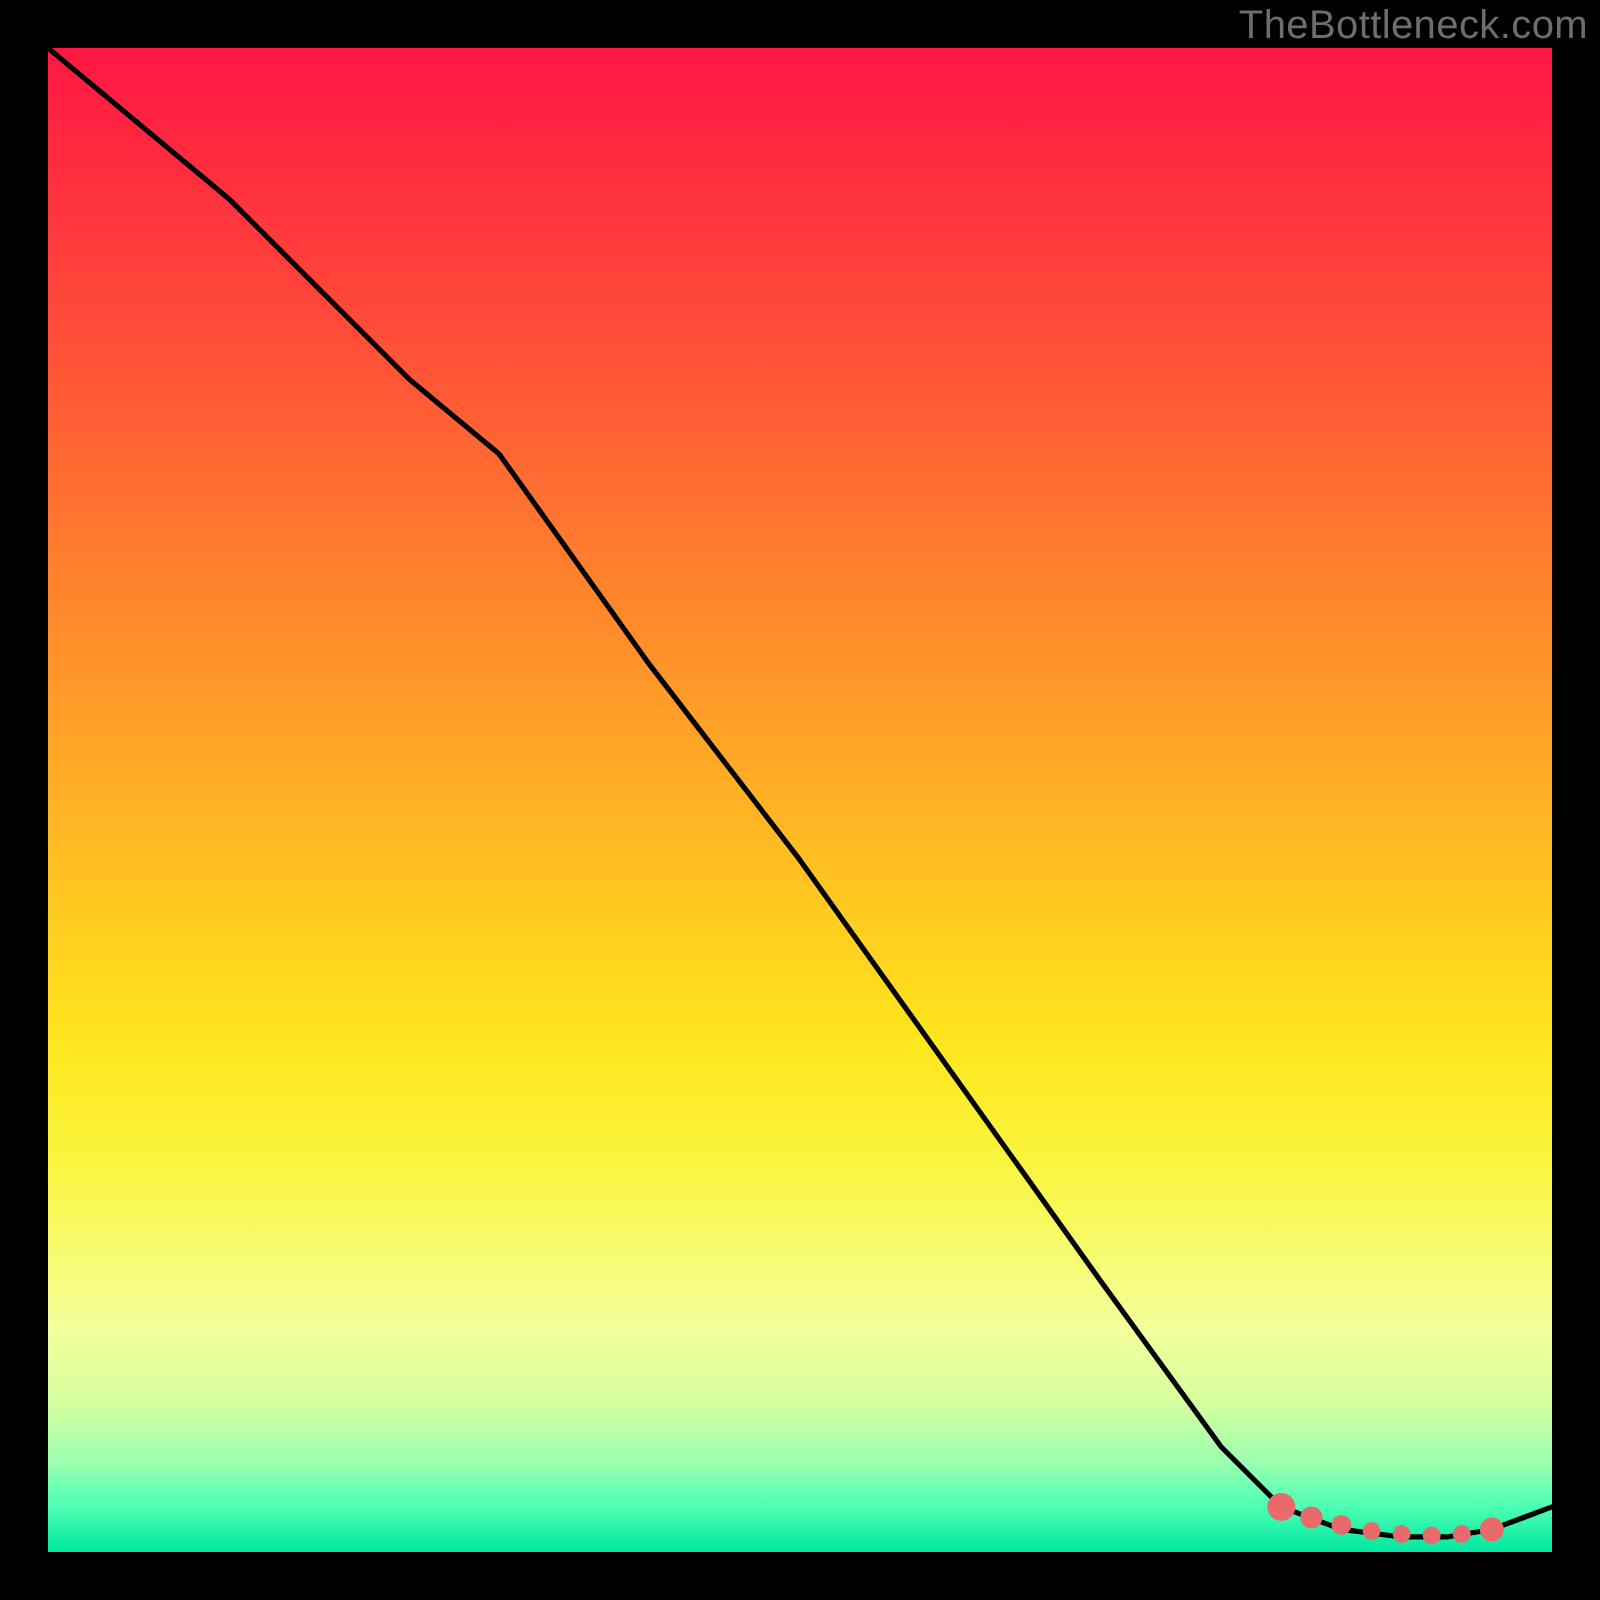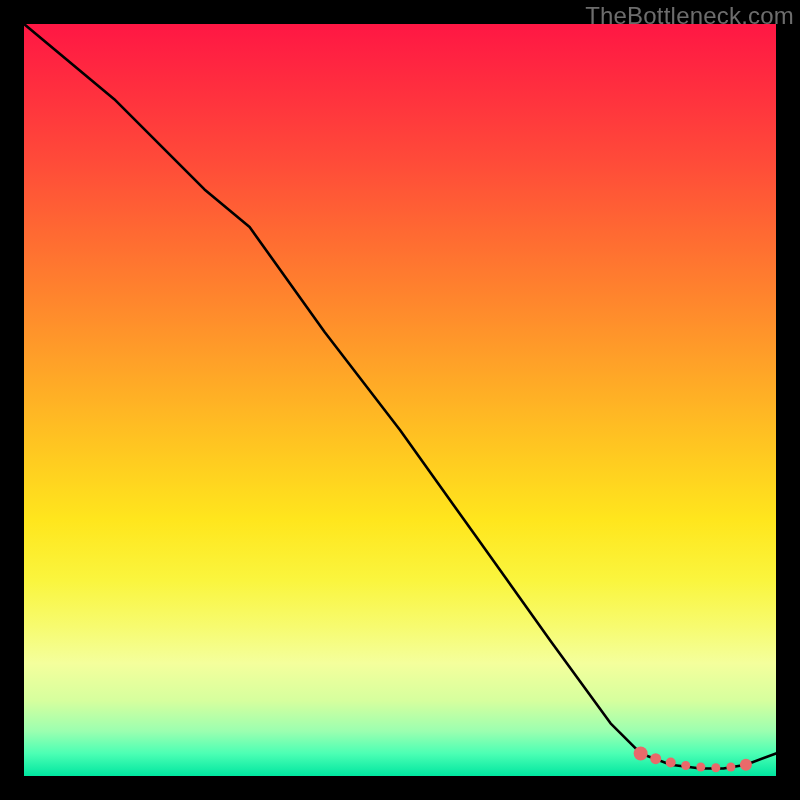--- a/index.html
+++ b/index.html
@@ -47,21 +47,21 @@
     inset: 0;
     width: 100%;
     height: 100%;
     overflow: visible;
   }
   .watermark {
     position: absolute;
     top: 2px;
     right: 6px;
     color: #6d6d6d;
-    font-size: 24px;
+    font-size: 20px;
     font-weight: 500;
     letter-spacing: 0.2px;
     user-select: none;
   }
 </style>
 </head>
 <body>
 
 <div class="frame">
   <div class="watermark">TheBottleneck.com</div>

